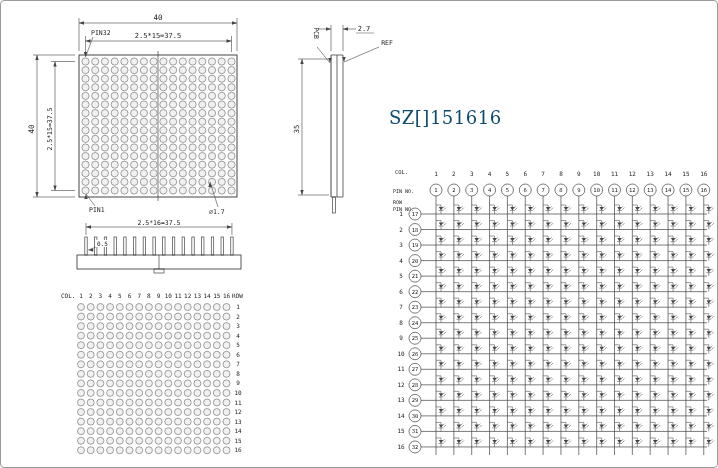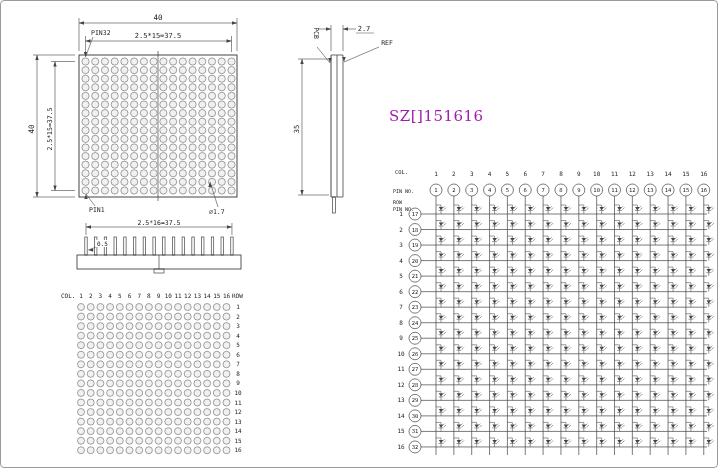--- a/index.html
+++ b/index.html
@@ -1,18 +1,18 @@
 <!DOCTYPE html>
 <html><head>
 <meta charset="utf-8">
 <style>
   html,body{margin:0;padding:0;background:#fff;}
   .sheet{position:relative;width:716px;height:466px;border:1px solid #9a9a9a;border-radius:4px;background:#fff;overflow:hidden;font-family:"DejaVu Sans Mono",monospace;}
   .abs{position:absolute;}
-  .title{position:absolute;left:388px;top:106px;font-family:"DejaVu Serif",serif;font-size:15px;letter-spacing:0.5px;color:#a21caf;}
+  .title{position:absolute;left:388px;top:106px;font-family:"DejaVu Serif",serif;font-size:18px;letter-spacing:0.5px;color:#0c4a6e;}
   svg{display:block;}
 </style>
 </head>
 <body>
 
 <div class="sheet">
 
   <svg id="front-svg" class="abs" style="left:12px;top:6px;" width="258" height="212" viewBox="0 0 258 212">
       <rect x="66" y="48" width="158" height="142" fill="none" stroke="#444444" stroke-width="1"></rect>
       <line x1="145" y1="44" x2="145" y2="194" stroke="#444444" stroke-width="0.7"></line>

